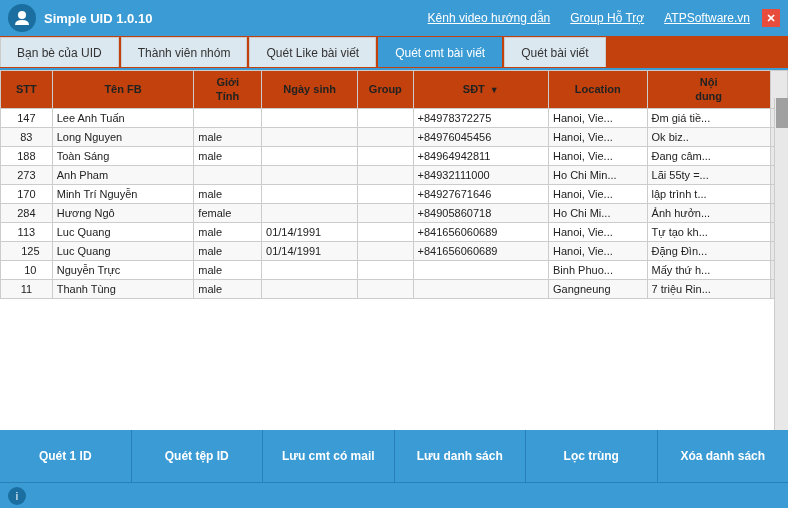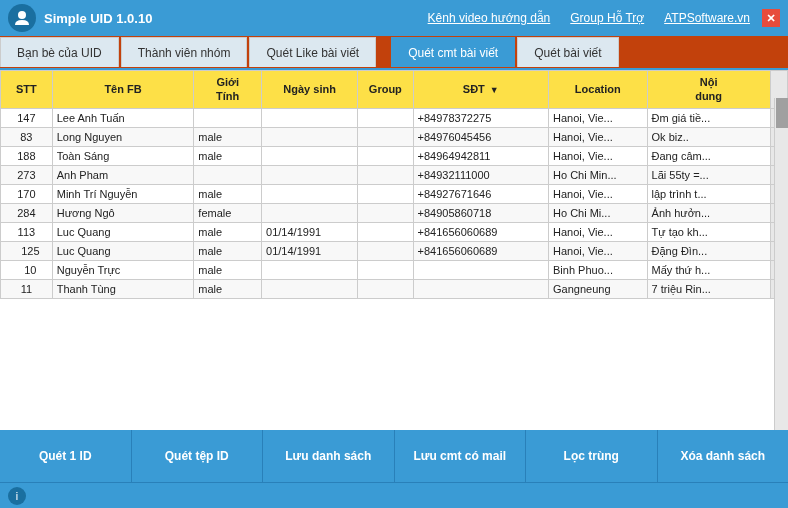--- a/index.html
+++ b/index.html
@@ -84,40 +84,39 @@
       background: #dce8f0;
       margin-right: 2px;
       height: 30px;
       display: flex;
       align-items: center;
     }
     .tab.active {
       background: #3a9bd5;
       color: white;
       border-color: #3a9bd5;
-      margin-left: 13px;
     }
 
     
     #main-content {
       background: white;
       height: calc(508px - 36px - 34px - 52px - 26px);
       overflow: hidden;
       position: relative;
     }
 
     
     #data-table {
       width: 100%;
       border-collapse: collapse;
       font-size: 11px;
       table-layout: fixed;
     }
     #data-table thead tr {
-      background: #fde047;
+      background: #c2410c;
     }
     #data-table th {
       border: 1px solid #ccc;
       padding: 4px 4px;
       text-align: center;
       font-weight: bold;
       color: #222;
       vertical-align: middle;
       line-height: 1.3;
     }
@@ -385,21 +384,21 @@
     </table>
   </div>
   <div id="scrollbar-track">
     <div id="scrollbar-thumb"></div>
   </div>
 </div>
 
 <div id="action-bar">
   <button class="action-btn">Quét 1 ID</button>
   <button class="action-btn">Quét tệp ID</button>
+  <button class="action-btn">Lưu cmt có mail</button>
   <button class="action-btn">Lưu danh sách</button>
-  <button class="action-btn">Lưu cmt có mail</button>
   <button class="action-btn">Lọc trùng</button>
   <button class="action-btn">Xóa danh sách</button>
 </div>
 
 <div id="status-bar">
   <div id="status-icon">ℹ</div>
 </div>
 
 </body></html>

